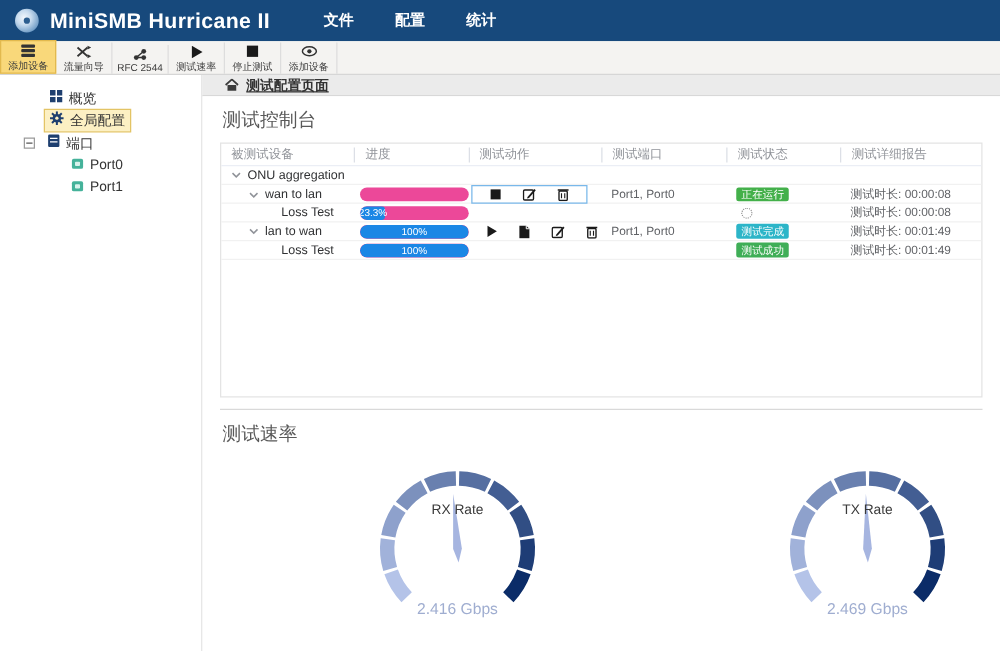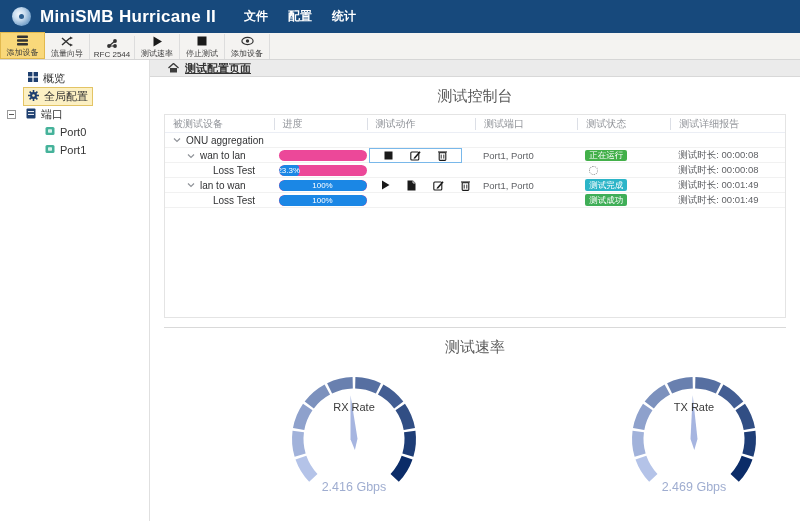--- a/index.html
+++ b/index.html
@@ -7,49 +7,49 @@
               font-family:"Liberation Sans", sans-serif; }
 
   
   .titlebar { height:33px; background:var(--topbar,#17497c); display:flex; align-items:center; padding-left:12px; }
   .logo { width:19px; height:19px; border-radius:50%;
           background:radial-gradient(circle at 38% 38%, #f2f7fc 0%, #c7dbee 35%, #6f9cc6 75%, #4a7fb0 100%);
           position:relative; margin-right:9px; }
   .logo::after { content:""; position:absolute; left:7px; top:7px; width:5px; height:5px;
                  border-radius:50%; background:#2c5e8f; }
   .app-title { color:#fff; font-size:17px; font-weight:bold; letter-spacing:.3px; margin-right:28px; }
-  .menu { display:flex; gap:20px; }
+  .menu { display:flex; gap:33px;margin-left:15px; }
   .menu-item { color:#fff; font-size:12px; font-weight:bold; cursor:pointer; }
 
   
   .toolbar { height:27px; background:#f4f3f1; border-bottom:1px solid #d6d6d6; display:flex; align-items:flex-end; }
   .tool { width:45px; display:flex; flex-direction:column; align-items:center; justify-content:center;
           border-right:1px solid #ddd; cursor:pointer; padding-top:1px; }
   .tool .ticon { height:12px; display:flex; align-items:center; }
   .tool .tlabel { font-size:8px; color:#3c3c3c; margin-top:1px; white-space:nowrap; }
   .tool.active { background:var(--toolbar_active_bg,#f9d87a); border:1px solid var(--toolbar_active_border,#e2b94e); }
 
   
   .workspace { display:flex; height:461px; }
-  .sidebar { width:150px; border-right:1px solid #e0e0e0; background:#fff; padding-top:9px; flex:none; }
+  .sidebar { width:150px; border-right:1px solid #e0e0e0; background:#fff; padding-top:9px; flex:none;margin-left:12px; }
   .tree-row { height:18px; display:flex; align-items:center; font-size:11px; color:#333; cursor:pointer; }
   .tree-row .inner { display:flex; align-items:center; gap:5px; padding:1px 4px; }
   .tree-row.selected .inner { background:#fcf0c3; outline:1px solid #e3c465; }
   .pad0 { padding-left:24px; } .padx { padding-left:7px; } .pad1 { padding-left:41px; }
   .expander { width:9px; height:9px; border:1px solid #9a9a9a; background:#fff; display:flex;
               align-items:center; justify-content:center; margin-right:6px; }
   .expander::after { content:""; width:5px; height:1px; background:#555; }
 
   .main { flex:1; display:flex; flex-direction:column; min-width:0; }
   .breadcrumb { height:17px; background:#ebebeb; border-bottom:1px solid #d8d8d8; display:flex;
                 align-items:center; padding-left:18px; gap:6px; }
   .breadcrumb span { font-size:11px; font-weight:bold; color:#333;text-decoration:underline; }
   .content { flex:1; background:#fff; padding:0 14px; overflow:hidden; }
 
-  .panel-title { font-size:15px; color:#595959; margin:10px 2px 8px 2px;text-align:center; }
+  .panel-title { font-size:15px; color:#595959; margin:10px 2px 8px 2px; }
 
   
   .table { border:1px solid #e4e4e4; height:204px; background:#fff; }
   .trow, .thead { display:grid;
      grid-template-columns:17.5% 15% 17.5% 16.5% 15% 18.5%; align-items:center; }
   .thead { height:18px; border-bottom:1px solid #ebeef5; }
   .th { font-size:10px; color:#909399; padding-left:8px; height:12px; line-height:12px; }
   .th + .th { border-left:1px solid #dcdfe6; }
   .trow { height:15px; border-bottom:1px solid #f1f1f1; font-size:10px; color:#303133; }
   .cell { display:flex; align-items:center; height:100%; overflow:visible; }

